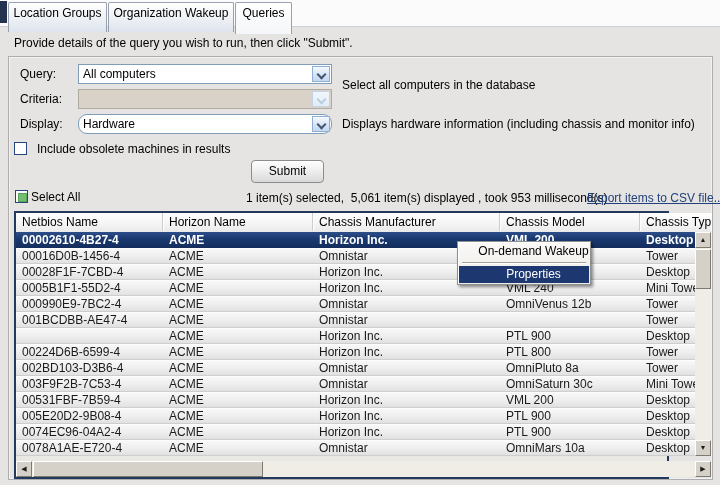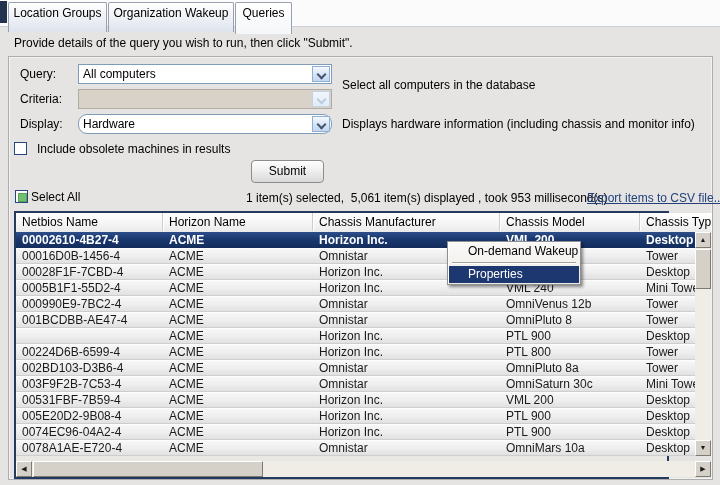--- a/index.html
+++ b/index.html
@@ -74,24 +74,24 @@
     border-right:1px solid #7E7A72;border-bottom:1px solid #7E7A72;}
   .vscroll{position:absolute;left:679px;top:19px;width:16px;height:224px;background:#EFEDE6;}
   .vscroll .up{left:0;top:0;width:16px;height:16px;}
   .vscroll .down{left:0;top:208px;width:16px;height:16px;}
   .vscroll .thumb{left:0;top:17px;width:16px;height:40px;}
   .hscroll{position:absolute;left:0;top:248px;width:695px;height:16px;background:#EFEDE6;}
   .hscroll .left{left:0;top:0;width:16px;height:16px;}
   .hscroll .right{left:679px;top:0;width:16px;height:16px;}
   .hscroll .thumb{left:17px;top:0;width:230px;height:16px;}
   
-  .ctxmenu{position:absolute;left:447px;top:241px;width:134px;box-sizing:border-box;
+  .ctxmenu{position:absolute;left:457px;top:241px;width:134px;box-sizing:border-box;
     background:linear-gradient(180deg,#FAF9F7 0%,#EDEBE7 100%);
     border:1px solid #8F8F8F;box-shadow:inset 1px 1px 0 #FFFFFF, 2px 2px 3px rgba(0,0,0,0.45);
-    padding:1px;z-index:10;}
+    padding:1px;z-index:10;text-align:center;}
   .menu-item{height:17px;line-height:17px;padding-left:19px;white-space:nowrap;cursor:default;}
   .menu-item.highlighted{background:#1D3870;color:#FFFFFF;}
   .menu-sep{height:0;border-top:1px solid #A6A29B;border-bottom:1px solid #FFFFFF;margin:2px 3px;}
 </style>
 </head>
 <body>
 
 <div id="app">
 
   <div class="tabstrip">
@@ -185,21 +185,20 @@
           <div class="cell col0">000990E9-7BC2-4</div>
           <div class="cell col1">ACME</div>
           <div class="cell col2">Omnistar</div>
           <div class="cell col3">OmniVenus 12b</div>
           <div class="cell col4">Tower</div>
         </div>
         <div class="grid-row">
           <div class="cell col0">001BCDBB-AE47-4</div>
           <div class="cell col1">ACME</div>
           <div class="cell col2">Omnistar</div>
-          <div class="cell col3">OmniPluto 8</div>
           <div class="cell col4">Tower</div>
         </div>
         <div class="grid-row">
           <div class="cell col1">ACME</div>
           <div class="cell col2">Horizon Inc.</div>
           <div class="cell col3">PTL 900</div>
           <div class="cell col4">Desktop</div>
         </div>
         <div class="grid-row">
           <div class="cell col0">00224D6B-6599-4</div>

